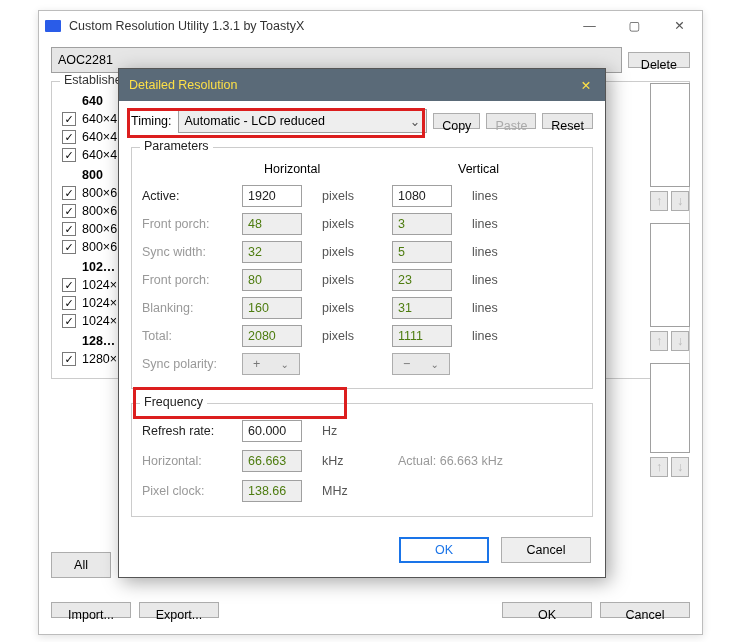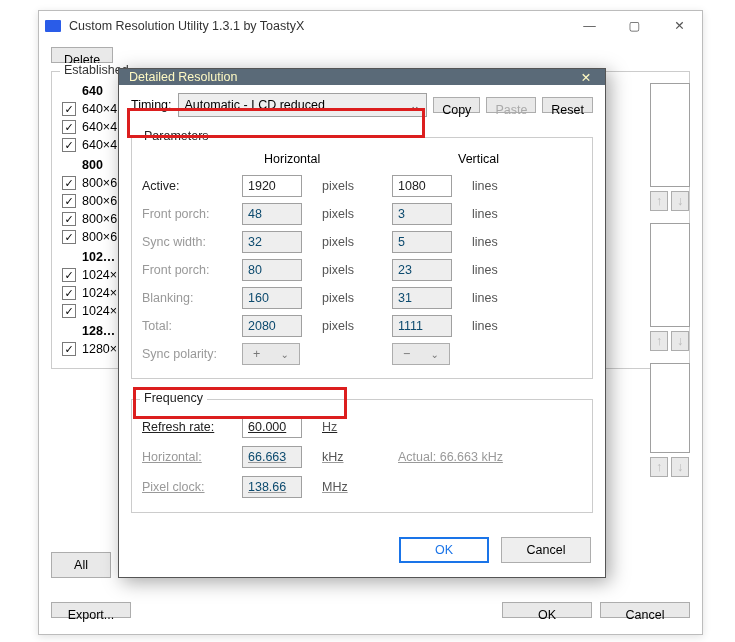--- a/index.html
+++ b/index.html
@@ -28,37 +28,37 @@
   .side-box { width: 40px; height: 104px; border: 1px solid #a0a0a0; background: #fff; margin-bottom: 4px; }
   .side-arrows { display:flex; gap:3px; margin-bottom:12px; }
   .side-arrow { width:18px; height:20px; border:1px solid #adadad; background:#e9e9e9; display:flex; align-items:center; justify-content:center; color:#666; }
   .side-arrow.disabled { color:#bbb; }
   .bottom-row { position:absolute; left:12px; right:12px; bottom:16px; display:flex; gap:8px; align-items:center; }
   .bottom-row .spacer { flex:1; }
   .all-btn { position:absolute; left:12px; bottom:56px; width:60px; height:26px; text-align:center; background:#e9e9e9; border:1px solid #adadad; line-height:24px; }
 
   
   .dialog { position: absolute; left: 118px; top: 68px; width: 488px; height: 510px; background:#fff; border:1px solid #555; box-shadow: 4px 4px 18px rgba(0,0,0,.35); }
-  .dlg-title { height:16px; background:#5a6a78; color:#fef9c3; display:flex; align-items:center; padding-left:10px; font-size:13px; }
+  .dlg-title { height:32px; background:#5a6a78; color:#fde047; display:flex; align-items:center; padding-left:10px; font-size:13px; }
   .dlg-title .close { margin-left:auto; width:38px; height:34px; display:flex; align-items:center; justify-content:center; }
   .dlg-body { padding: 8px 12px; }
   .timing-row { display:flex; align-items:center; gap:6px; }
   .sel { height:24px; border:1px solid #a0a0a0; background:#eee; padding:0 6px; flex:1; display:flex; align-items:center; justify-content:space-between; }
   .sel .caret { color:#555; }
-  .fieldset { border:1px solid #ccc; margin-top:20px; padding: 12px 10px 10px 10px; position:relative; }
+  .fieldset { border:1px solid #ccc; margin-top:14px; padding: 12px 10px 10px 10px; position:relative; }
   .fs-title { position:absolute; top:-9px; left:8px; background:#fff; padding:0 4px; color:#222; }
   .param-hdr { display:grid; grid-template-columns: 90px 70px 60px 70px 60px; column-gap: 10px; font-weight:400; padding:2px 0 6px 0;gap:32px; }
   .param-row { display:grid; grid-template-columns: 90px 70px 60px 70px 60px; column-gap: 10px; align-items:center; padding:3px 0; color:#999; }
   .param-row.active { color:#222; }
   .param-row .lbl { text-align:left; }
   .inp { height:22px; border:1px solid #a0a0a0; background:#fff; padding:0 5px; line-height:20px; width:60px; }
-  .inp.ro { background:#eee; color:#0c4a6e; }
+  .inp.ro { background:#eee; color:#4d7c0f; }
   .pol-btn { width:58px; height:22px; border:1px solid #adadad; background:#e9e9e9; display:flex; align-items:center; justify-content:space-around; color:#777;}
   .pol-btn .caret { font-size:10px; }
-  .freq-row { display:grid; grid-template-columns: 90px 70px 40px 16px 140px; column-gap:10px; align-items:center; padding:4px 0; color:#999;text-decoration:underline; }
+  .freq-row { display:grid; grid-template-columns: 90px 70px 40px 16px 140px; column-gap:10px; align-items:center; padding:4px 0; color:#999; }
   .freq-row.active { color:#222; }
   .unit { color:#555; }
   .dlg-btns { position:absolute; right:14px; bottom:14px; display:flex; gap:12px; }
   .okbtn { width:90px; height:26px; border:2px solid #1a74e8; background:#fff; text-align:center; line-height:22px; color:#1a74e8; }
   .cancelbtn { width:90px; height:26px; border:1px solid #adadad; background:#eee; text-align:center; line-height:24px; }
 
   .hl { position:absolute; border:3px solid #dc1e1e; pointer-events:none; }
 </style>
 </head>
 <body>
@@ -76,20 +76,23 @@
         <div class="win-btn">
             <span>▢</span>
           </div>
         <div class="win-btn close">
             <span>✕</span>
           </div>
       </div>
     </div>
 
     <div class="monitor-row">
+      <div class="monitor-select">
+        <span>AOC2281</span>
+      </div>
       <div class="btn">Delete</div>
     </div>
 
     <div class="estab">
       <span class="estab-title">Established</span>
       <div class="res-col" id="res-col"><div class="res-group-hdr">640</div><div class="res-item">
             <span class="chk on"></span>
             <span>640×4…</span>
           </div><div class="res-item">
             <span class="chk on"></span>
@@ -150,20 +153,21 @@
           </div>
         <div class="side-arrow disabled">
             <span>↓</span>
           </div>
       </div>
     </div>
 
     <div class="all-btn">All</div>
 
     <div class="bottom-row">
+      <div class="btn" style="width:80px;text-align:center">Import...</div>
       <div class="btn" style="width:80px;text-align:center">Export...</div>
       <div class="spacer"></div>
       <div class="btn" style="width:90px;text-align:center">OK</div>
       <div class="btn" style="width:90px;text-align:center">Cancel</div>
     </div>
   </div>
 
   <div class="dialog">
     <div class="dlg-title">
       <span>Detailed Resolution</span>

